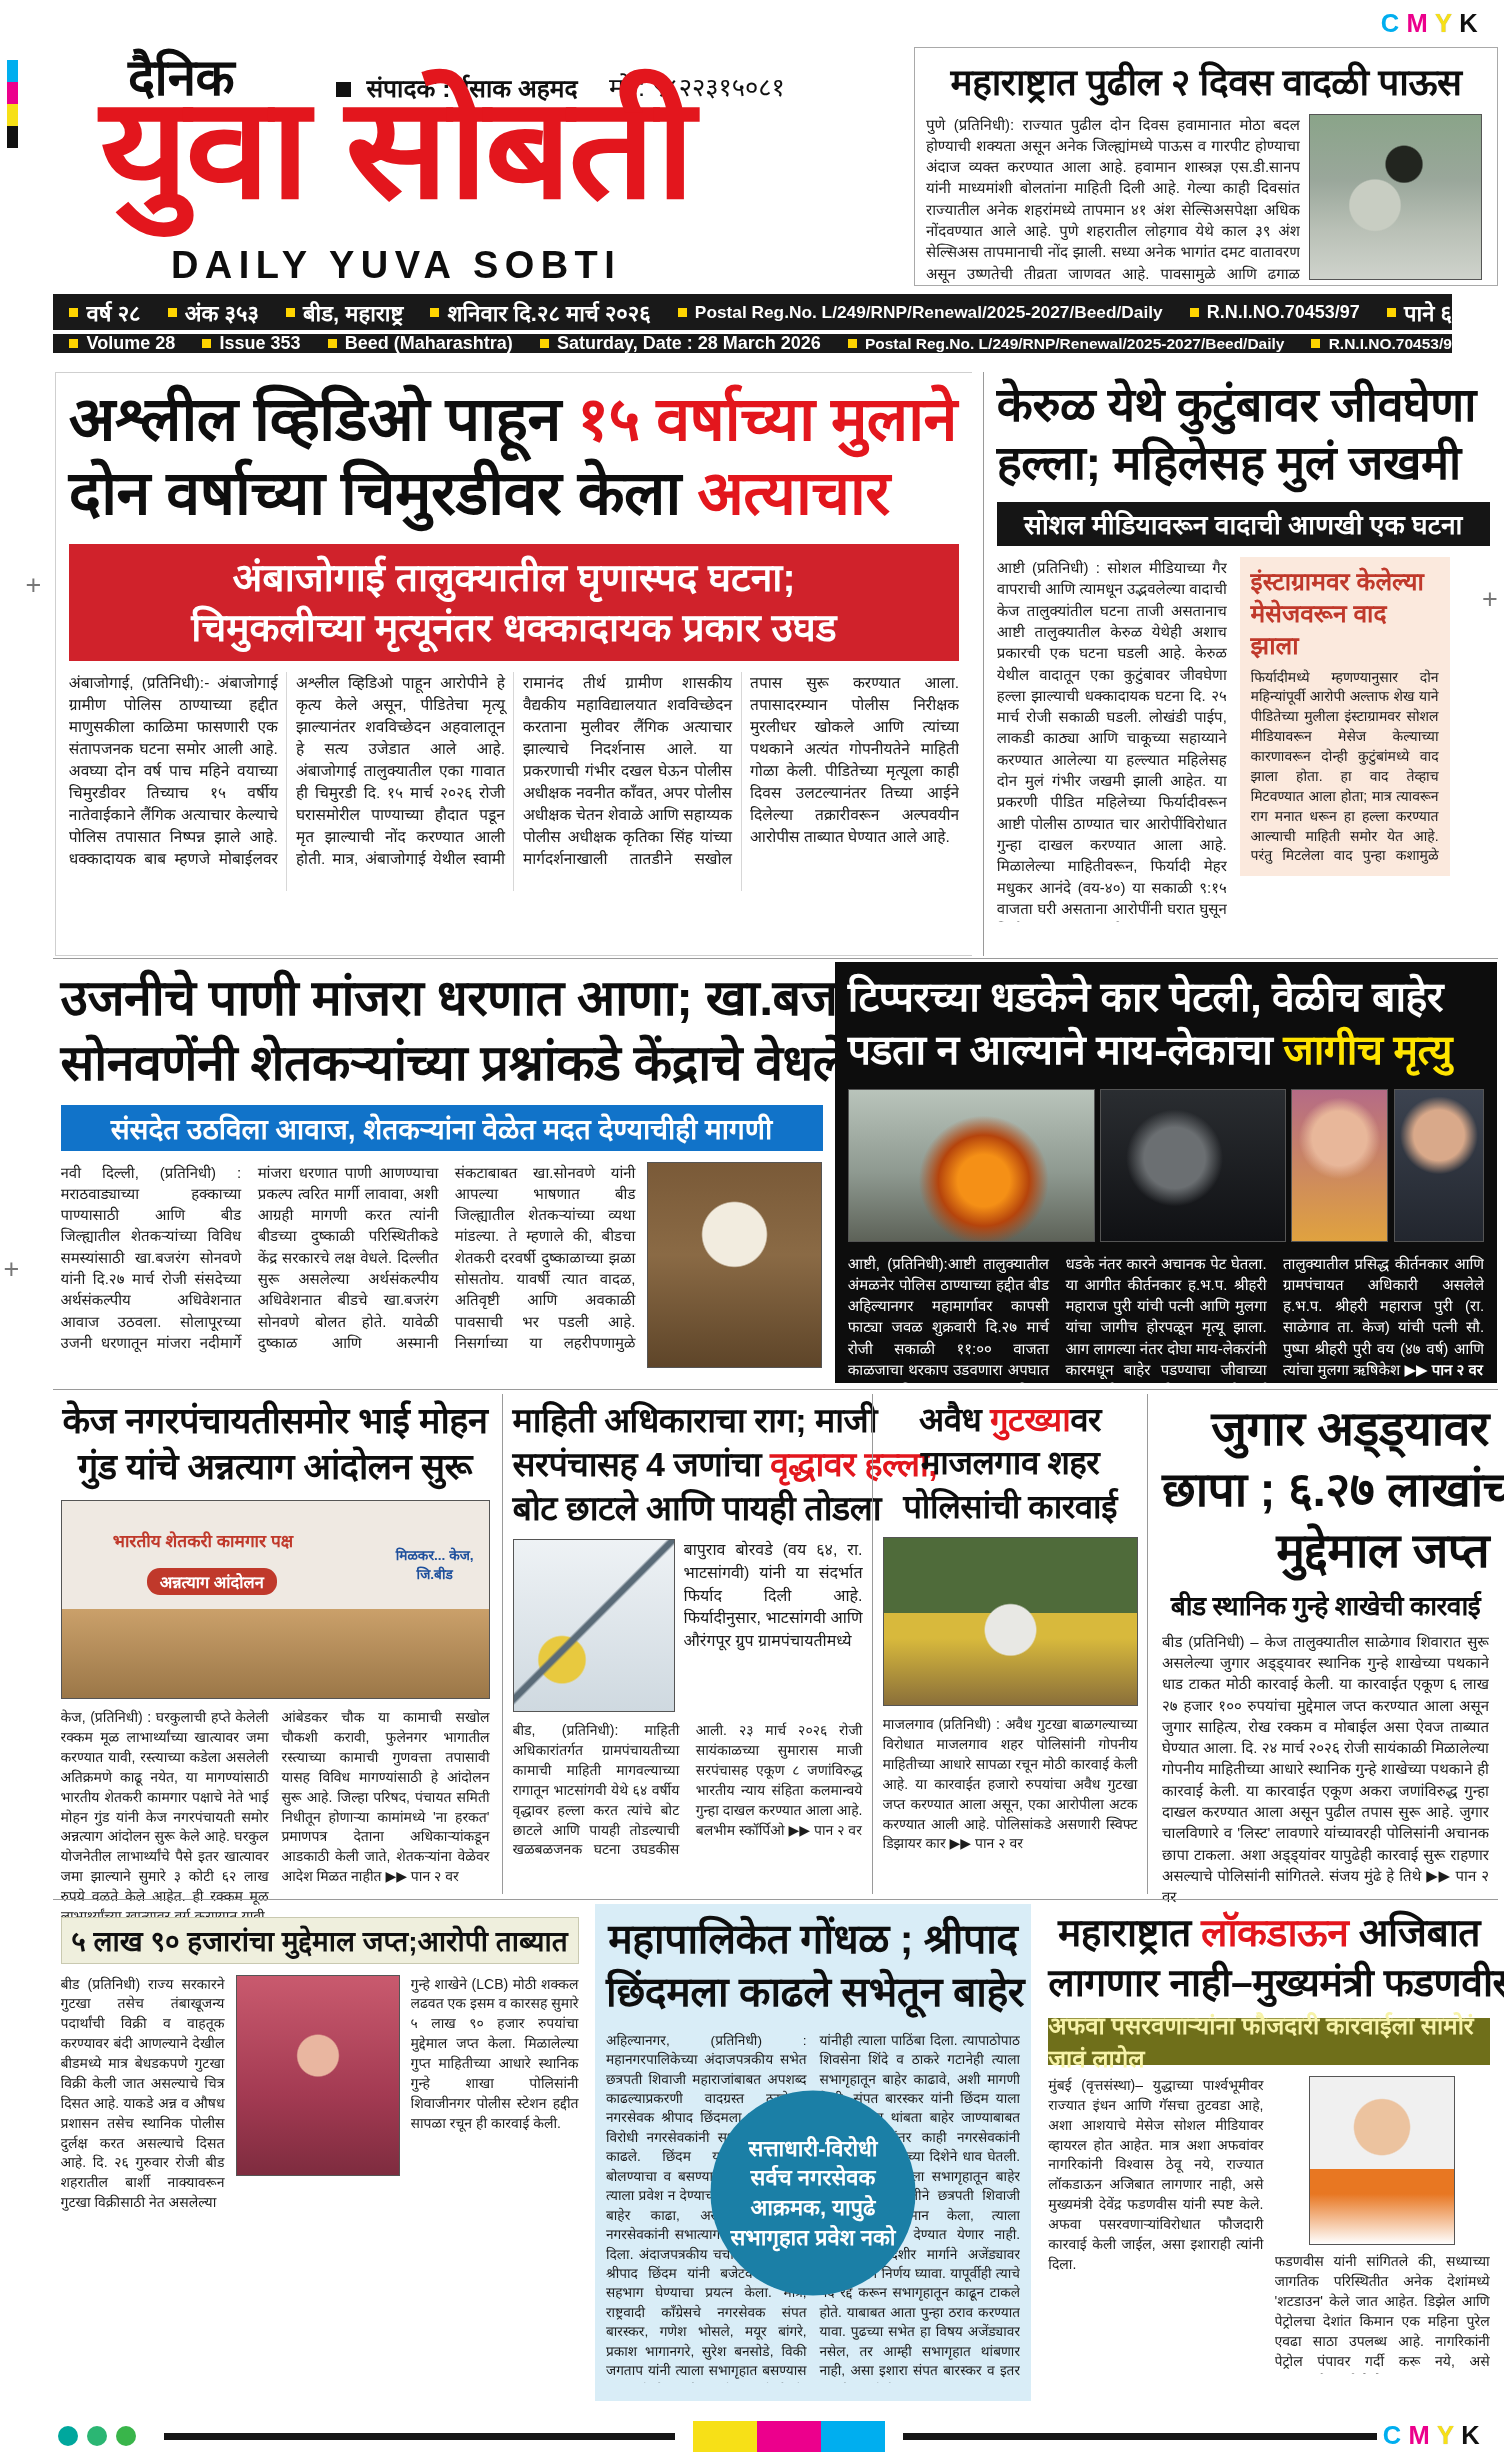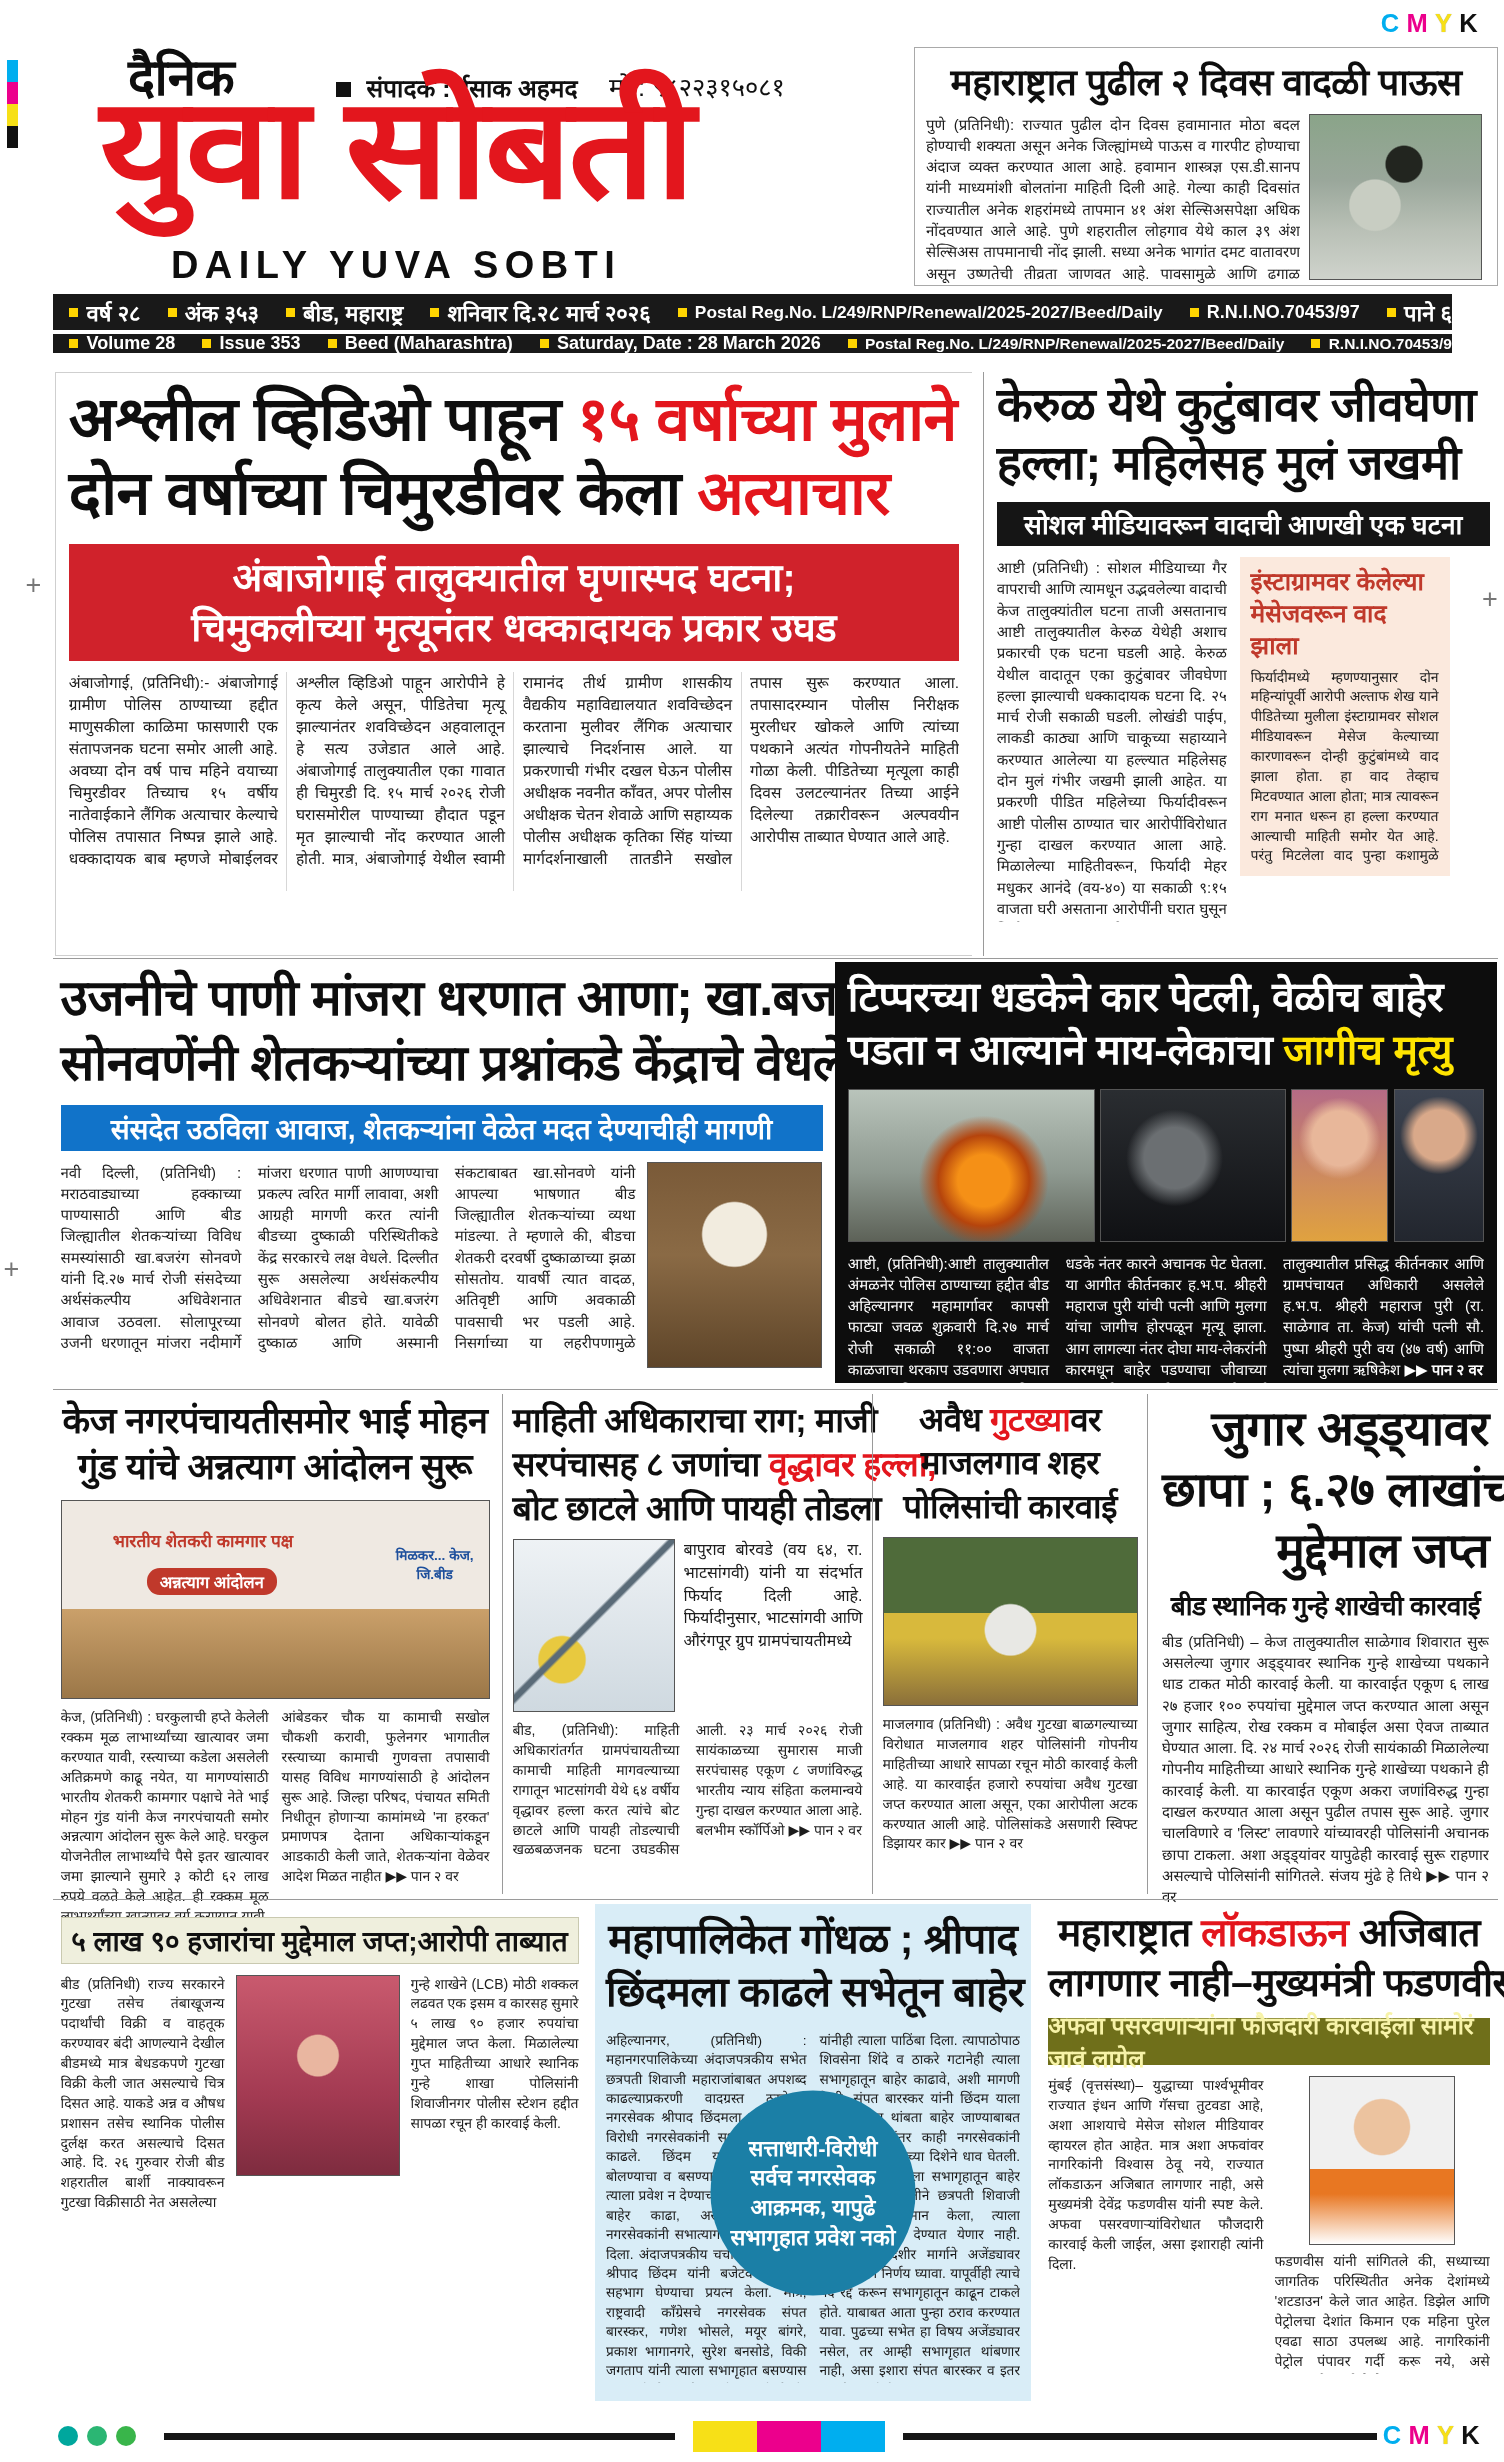--- a/index.html
+++ b/index.html
@@ -176,21 +176,21 @@
     <div style="display:flex;gap:12.8px;margin-top:9px">
       <div class="body-txt" style="flex:1;font-size:14px;height:244px;overflow:hidden">केज, (प्रतिनिधी) : घरकुलाची हप्ते केलेली रक्कम मूळ लाभार्थ्यांच्या खात्यावर जमा करण्यात यावी, रस्त्याच्या कडेला असलेली अतिक्रमणे काढू नयेत, या मागण्यांसाठी भारतीय शेतकरी कामगार पक्षाचे नेते भाई मोहन गुंड यांनी केज नगरपंचायती समोर अन्नत्याग आंदोलन सुरू केले आहे. घरकुल योजनेतील लाभार्थ्यांचे पैसे इतर खात्यावर जमा झाल्याने सुमारे ३ कोटी ६२ लाख रुपये वळते केले आहेत. ही रक्कम मूळ लाभार्थ्यांच्या खात्यावर वर्ग करण्यात यावी, मंगळवार पेठ कॉर्नर ते</div>
       <div class="body-txt" style="flex:1;font-size:14px;height:244px;overflow:hidden">आंबेडकर चौक या कामाची सखोल चौकशी करावी, फुलेनगर भागातील रस्त्याच्या कामाची गुणवत्ता तपासावी यासह विविध मागण्यांसाठी हे आंदोलन सुरू आहे. जिल्हा परिषद, पंचायत समिती निधीतून होणाऱ्या कामांमध्ये 'ना हरकत' प्रमाणपत्र देताना अधिकाऱ्यांकडून आडकाठी केली जाते, शेतकऱ्यांना वेळेवर आदेश मिळत नाहीत ▶▶ पान २ वर</div>
     </div>
   </div>
   <div class="abs vrule" style="left:502px;top:1394px;height:500px"></div>
 
   <div class="abs" style="left:507px;top:1394px;width:361px;height:500px;padding:3.6px 5.5px">
     <div class="hl" style="font-size:34px;line-height:1.3;text-align:center;white-space:nowrap">
       <span>माहिती अधिकाराचा राग; माजी</span><br>
-      <span>सरपंचासह ८ जणांचा </span><span class="red">वृद्धावर हल्ला,</span><br>
+      <span>सरपंचासह 4 जणांचा </span><span class="red">वृद्धावर हल्ला,</span><br>
       <span>बोट छाटले आणि पायही तोडला</span>
     </div>
     <div style="display:flex;gap:9px;margin-top:9px">
       <div class="photo" style="width:162px;height:173px;background:
         linear-gradient(135deg,transparent 46%,#5a6b78 47% 49%,transparent 50%),
         radial-gradient(circle at 30% 70%,#e8c93f 0 14%,transparent 15%),
         linear-gradient(180deg,#eef2f5,#cfd9e0)"></div>
       <div class="body-txt" style="flex:1;font-size:16px;height:173px;overflow:hidden">बापुराव बोरवडे (वय ६४, रा. भाटसांगवी) यांनी या संदर्भात फिर्याद दिली आहे. फिर्यादीनुसार, भाटसांगवी आणि औरंगपूर ग्रुप ग्रामपंचायतीमध्ये</div>
     </div>
     <div class="body-txt cols-2" style="margin-top:9px;font-size:14px;height:164px;overflow:hidden">बीड, (प्रतिनिधी): माहिती अधिकारांतर्गत ग्रामपंचायतीच्या कामाची माहिती मागवल्याच्या रागातून भाटसांगवी येथे ६४ वर्षीय वृद्धावर हल्ला करत त्यांचे बोट छाटले आणि पायही तोडल्याची खळबळजनक घटना उघडकीस आली. २३ मार्च २०२६ रोजी सायंकाळच्या सुमारास माजी सरपंचासह एकूण ८ जणांविरुद्ध भारतीय न्याय संहिता कलमान्वये गुन्हा दाखल करण्यात आला आहे. बलभीम स्कॉर्पिओ ▶▶ पान २ वर</div>

